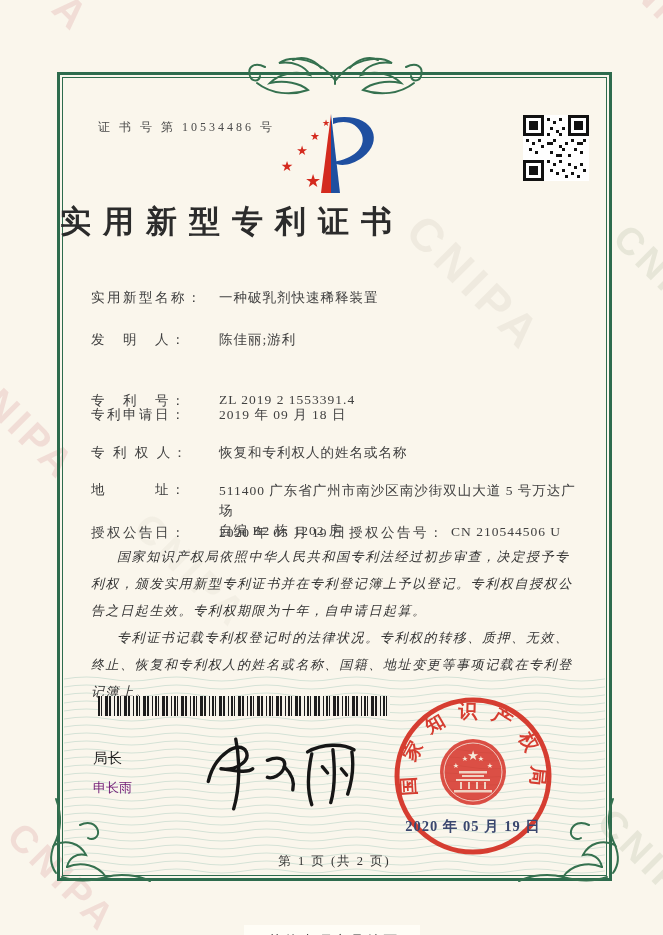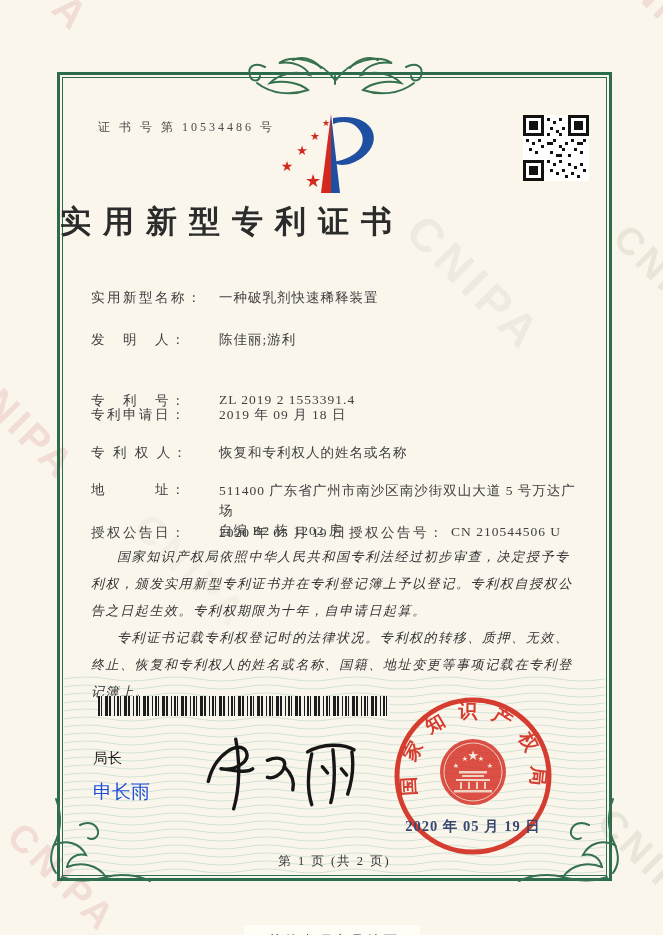--- a/index.html
+++ b/index.html
@@ -40,21 +40,21 @@
          font-style:italic;}
   .paras p{margin:0; text-indent:2em;}
   
   .barcode{position:absolute; left:38px; top:621px; width:292px; height:20px; z-index:1;
     background:repeating-linear-gradient(90deg,
       #1d1d1d 0 2px,#f5f2e9 2px 3px,#1d1d1d 3px 4px,#f5f2e9 4px 7px,
       #1d1d1d 7px 10px,#f5f2e9 10px 11px,#1d1d1d 11px 13px,#f5f2e9 13px 16px,
       #1d1d1d 16px 17px,#f5f2e9 17px 19px);}
   .director-label{position:absolute; left:33px; top:674px; font-size:14.5px; color:#222; z-index:2;
                   font-family:"Liberation Sans","DejaVu Sans",sans-serif;}
-  .director-name{position:absolute; left:33px; top:704px; font-size:19px; color:#1d4ed8; z-index:2;
+  .director-name{position:absolute; left:33px; top:704px; font-size:13px; color:#701a75; z-index:2;
                  font-family:"Liberation Sans","DejaVu Sans",sans-serif;}
   .signature{position:absolute; left:133px; top:660px; z-index:3;}
   .seal{position:absolute; left:328px; top:616px; z-index:4;}
   .page-info{position:absolute; left:0; top:778px; width:100%; text-align:center;
              font-size:12.5px; letter-spacing:2px; color:#333; z-index:2;}
   .continuation{position:absolute; top:883px; left:50%; transform:translateX(-50%);
                 background:#fffdf6; padding:7px 22px; font-size:13.5px; letter-spacing:3px;
                 color:#333; font-style:italic; z-index:2;margin-top:42px;}
 </style>
 </head>

